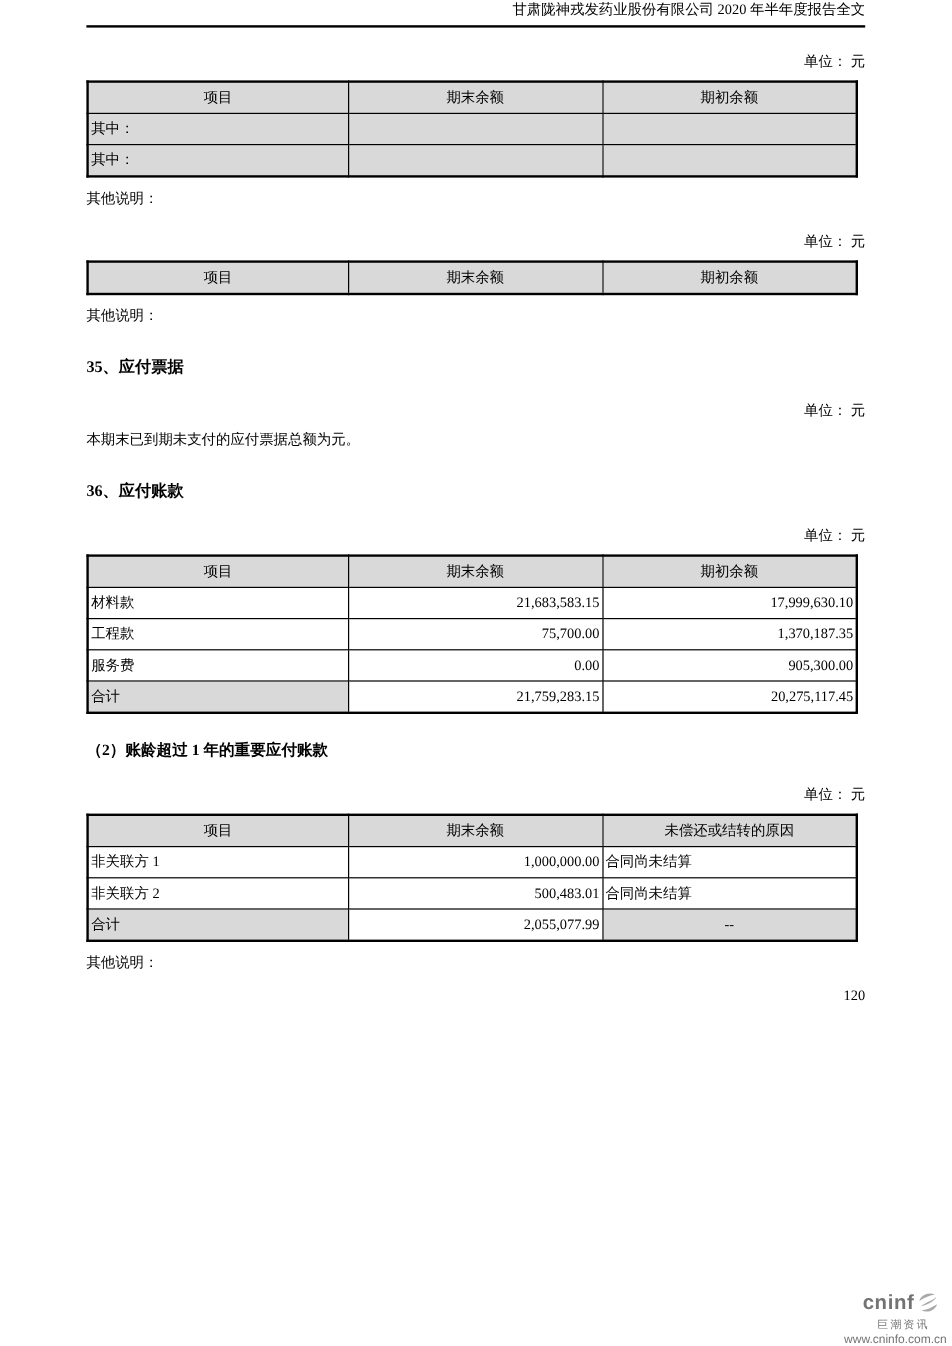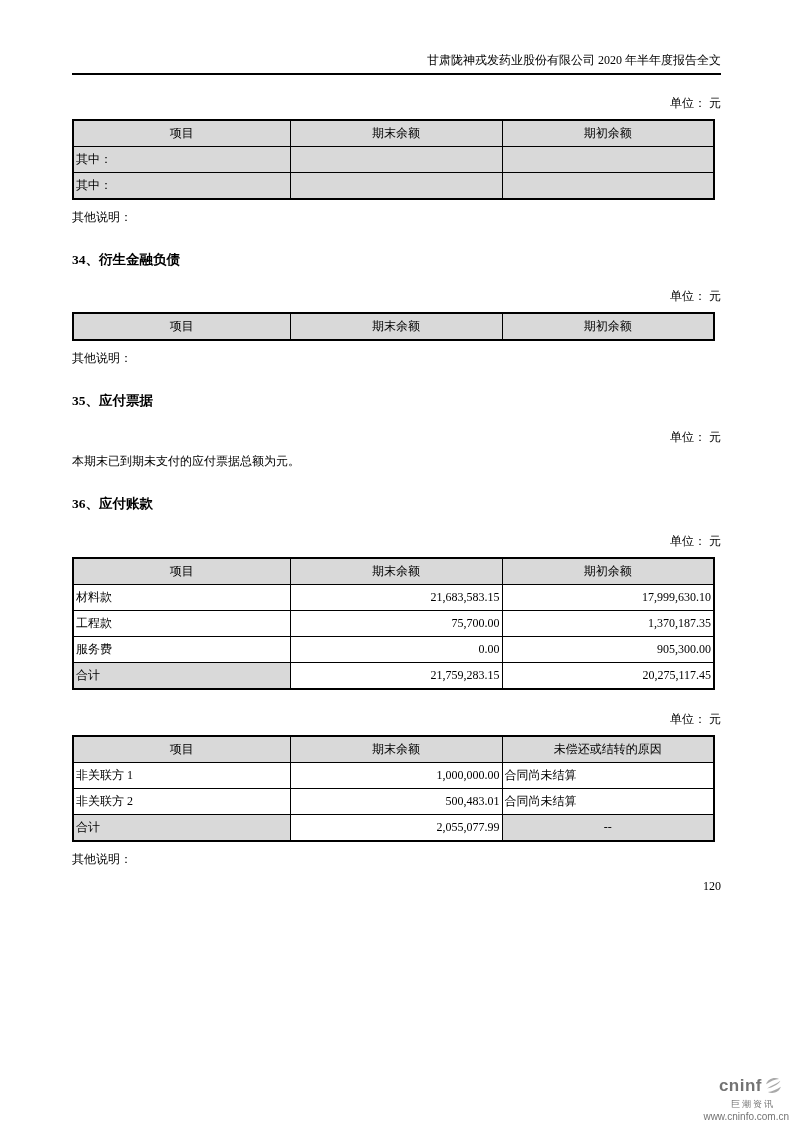--- a/index.html
+++ b/index.html
@@ -7,21 +7,20 @@
     width: 793px; height: 1122px;
     background: #ffffff;
     color: #000;
     font-family: "Liberation Serif", "DejaVu Serif", serif;
     position: relative;
     overflow: hidden;
   }
   .content { width: 649px; margin: 0 auto; }
 
   .doc-header {
-    padding-top: 52px;
     padding-bottom: 5px;
     text-align: right;
     font-size: 12px;
     line-height: 16px;
     border-bottom: 2px solid #000;
   }
 
   h2.sec-title {
     font-size: 13.5px; font-weight: bold;
     margin: 26px 0 0 0; line-height: 17px;
@@ -116,21 +115,20 @@
     </tr>
     <tr>
       <td class="g ind">其中：</td>
       <td class="g"></td>
       <td class="g"></td>
     </tr>
   </tbody>
     </table>
   <div class="note-line">其他说明：</div>
 
-  <h2 class="sec-title h2-s34">34、衍生金融负债</h2>
   <div class="unit-line">单位： 元</div>
   <table class="fin">
     <colgroup>
         <col style="width:217px">
         <col style="width:212px">
         <col style="width:212px">
       </colgroup>
     <tbody>
         <tr>
       <td class="g c">项目</td>
@@ -176,20 +174,21 @@
       <td class="r">905,300.00</td>
     </tr>
     <tr>
       <td class="g">合计</td>
       <td class="r">21,759,283.15</td>
       <td class="r">20,275,117.45</td>
     </tr>
   </tbody>
     </table>
 
+  <h3 class="sub-title h3-s36-2">（2）账龄超过 1 年的重要应付账款</h3>
   <div class="unit-line wide">单位： 元</div>
   <table class="fin">
     <colgroup>
         <col style="width:217px">
         <col style="width:212px">
         <col style="width:212px">
       </colgroup>
     <tbody>
         <tr>
       <td class="g c">项目</td>

